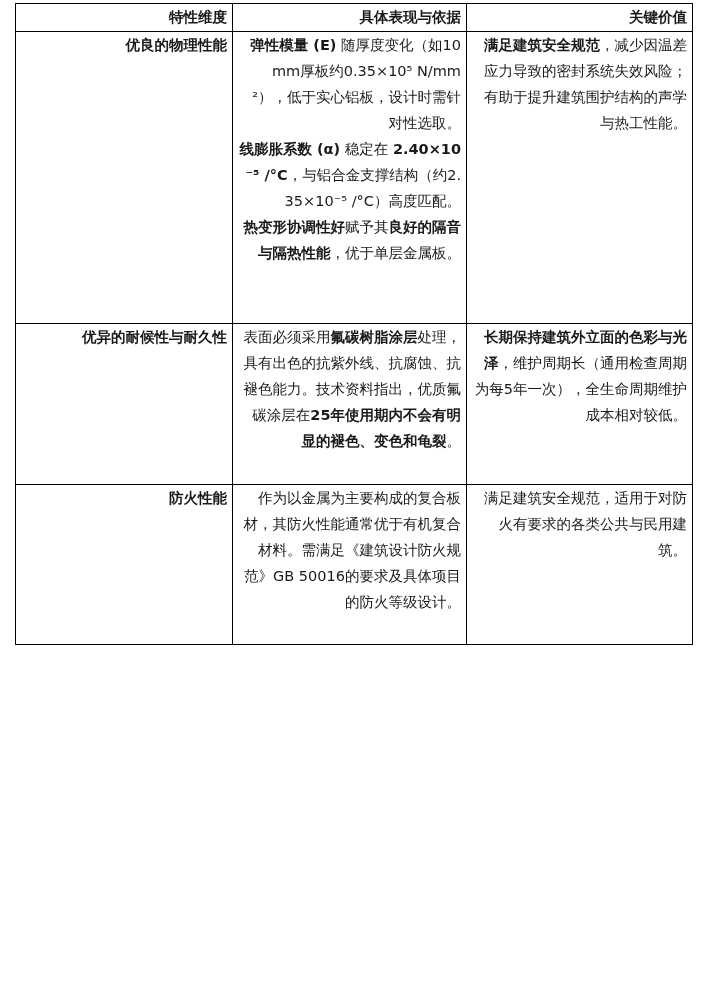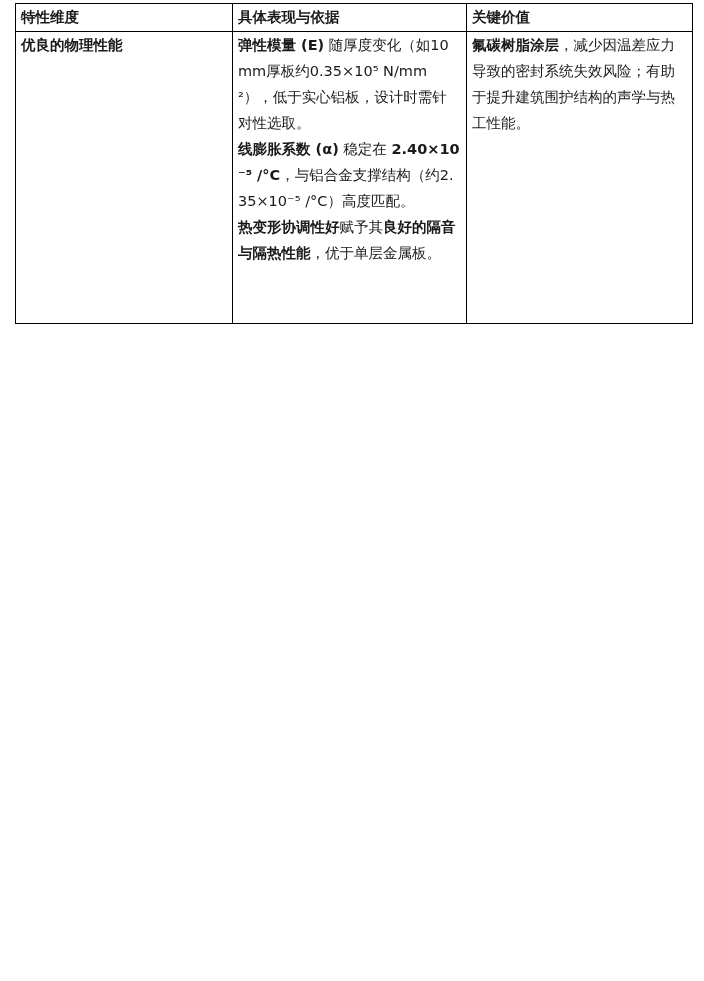--- a/index.html
+++ b/index.html
@@ -13,21 +13,21 @@
     width: 677px;
     border-collapse: collapse;
     table-layout: fixed;
   }
   table.spec td, table.spec th {
     border: 1.5px solid #000;
     vertical-align: top;
     padding: 0 5px;
     font-size: 14.5px;
     line-height: 26px;
-    text-align: left;
+    text-align: right;
     word-break: break-all;
   }
   table.spec th { font-weight: bold; height: 27px; line-height: 27px; }
   col.c1 { width: 217px; }
   col.c2 { width: 234px; }
   col.c3 { width: 226px; }
   td.dim { font-weight: bold; padding-top: 0; }
   .txt { padding-top: 3px; }
   b { font-weight: bold; }
   .p { display: block; }
@@ -54,16 +54,30 @@
     </tr>
   </thead>
   <tbody id="tbody">
       <tr class="r3">
         <td class="dim">优良的物理性能</td>
         <td class="txt">
           <span class="p"><b>弹性模量 (E)</b><span> 随厚度变化（如10mm厚板约0.35×10⁵ N/mm²），低于实心铝板，设计时需针对性选取。</span></span>
           <span class="p"><b>线膨胀系数 (α)</b><span> 稳定在 </span><b>2.40×10⁻⁵ /°C</b><span>，与铝合金支撑结构（约2.35×10⁻⁵ /°C）高度匹配。</span></span>
           <span class="p"><b>热变形协调性好</b><span>赋予其</span><b>良好的隔音与隔热性能</b><span>，优于单层金属板。</span></span>
         </td>
-        <td class="txt"><b>氟碳树脂涂层</b><span>，减少因温差应力导致的密封系统失效风险；有助于提升建筑围护结构的声学与热工性能。</span></td>
+        <td class="txt"><b>满足建筑安全规范</b><span>，减少因温差应力导致的密封系统失效风险；有助于提升建筑围护结构的声学与热工性能。</span></td>
+      </tr>
+      <tr class="r4">
+        <td class="dim">优异的耐候性与耐久性</td>
+        <td class="txt">
+          <span class="p"><span>表面必须采用</span><b>氟碳树脂涂层</b><span>处理，具有出色的抗紫外线、抗腐蚀、抗褪色能力。技术资料指出，优质氟碳涂层在</span><b>25年使用期内不会有明显的褪色、变色和龟裂</b><span>。</span></span>
+        </td>
+        <td class="txt"><b>长期保持建筑外立面的色彩与光泽</b><span>，维护周期长（通用检查周期为每5年一次），全生命周期维护成本相对较低。</span></td>
+      </tr>
+      <tr class="r5">
+        <td class="dim">防火性能</td>
+        <td class="txt">
+          <span class="p"><span>作为以金属为主要构成的复合板材，其防火性能通常优于有机复合材料。需满足《建筑设计防火规范》GB 50016的要求及具体项目的防火等级设计。</span></span>
+        </td>
+        <td class="txt"><span>满足建筑安全规范，适用于对防火有要求的各类公共与民用建筑。</span></td>
       </tr>
     </tbody>
 </table>
 
 </body></html>

